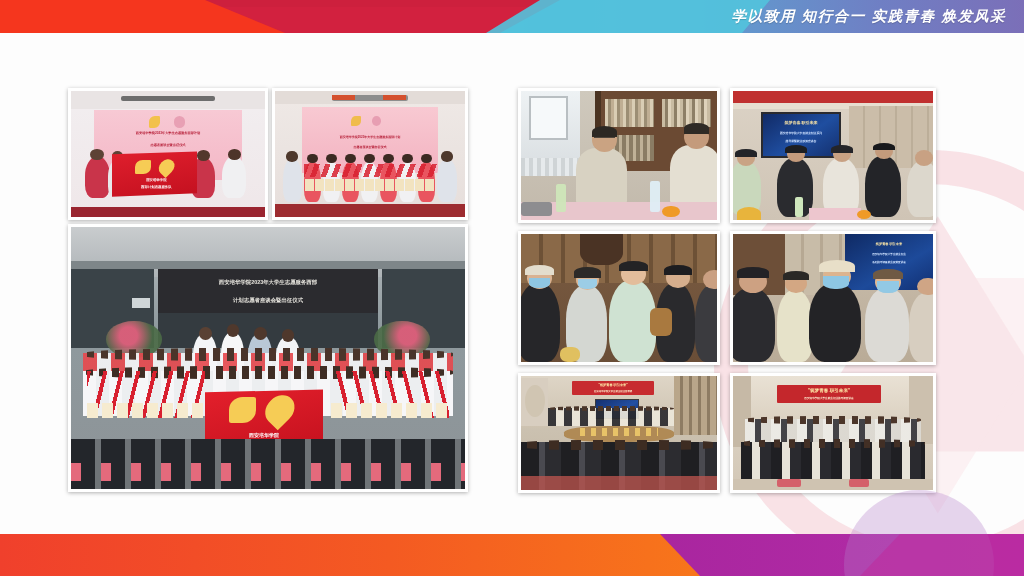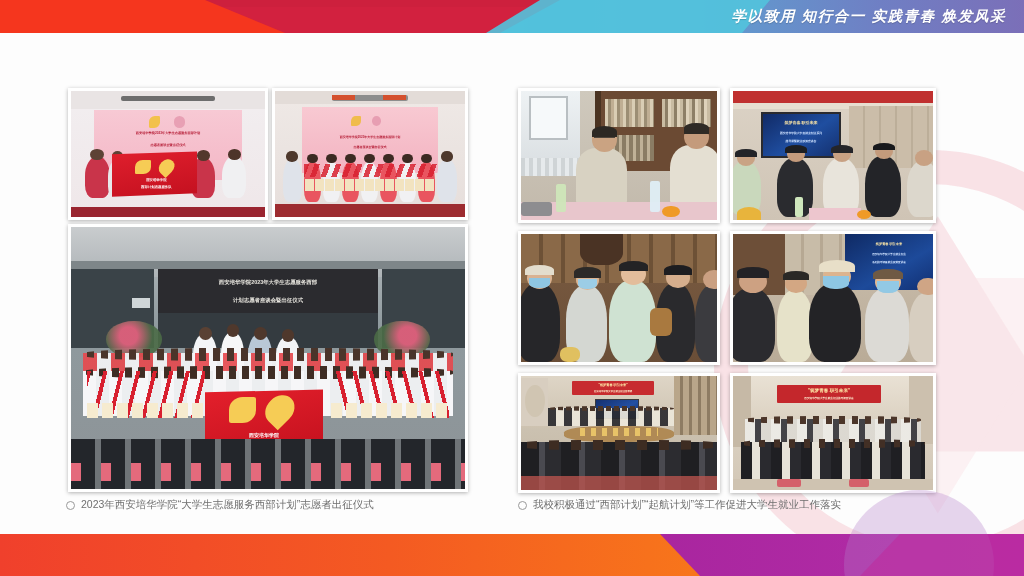--- a/index.html
+++ b/index.html
@@ -481,28 +481,20 @@
       <div style="position:absolute;left:4%;top:58%;width:92%;height:32%;
                   background:repeating-linear-gradient(90deg,#1f1f23 0 11px,#e6e2d8 11px 19px,#2a2a2f 19px 30px);"></div>
       <div style="position:absolute;left:4%;top:55%;width:92%;height:8%;
                   background:repeating-linear-gradient(90deg,transparent 0 3px,#422f25 3px 9px,transparent 9px 15px);border-radius:40%;"></div>
       <div style="position:absolute;left:0;bottom:0;width:100%;height:10%;background:#cfc3b1;"></div>
       <div style="position:absolute;left:22%;bottom:3%;width:12%;height:7%;background:#d4606a;border-radius:2px;"></div>
       <div style="position:absolute;left:58%;bottom:3%;width:10%;height:7%;background:#d4606a;border-radius:2px;"></div>
     </div>
   </div>
 
-  <div class="cap" style="left:66px;top:498px;">
-    <span class="dot"></span>
-    <span>2023年西安培华学院“大学生志愿服务西部计划”志愿者出征仪式</span>
-  </div>
-  <div class="cap" style="left:518px;top:498px;">
-    <span class="dot"></span>
-    <span>我校积极通过“西部计划”“起航计划”等工作促进大学生就业工作落实</span>
-  </div>
 
   <div class="botbar">
     <div class="bb bb-purple"></div>
     <div class="bb-halo"></div>
     <div class="bb bb-magenta"></div>
     <div class="bb bb-orange"></div>
   </div>
 
 </div>
 

